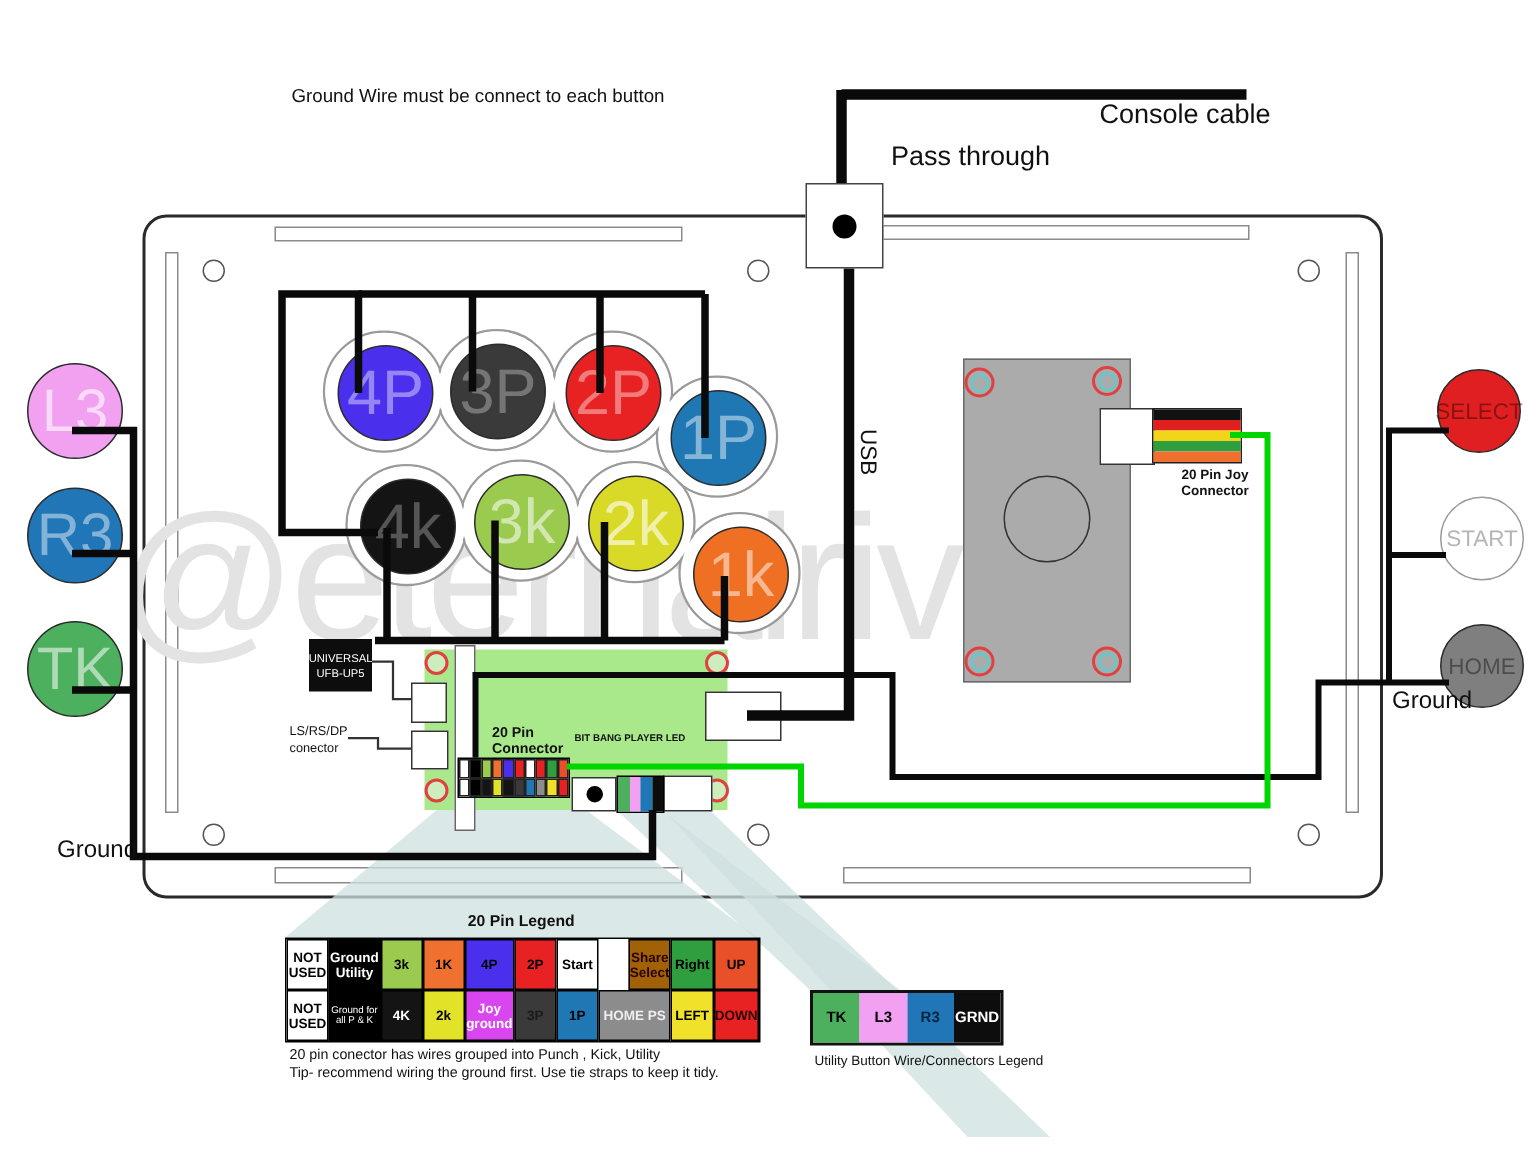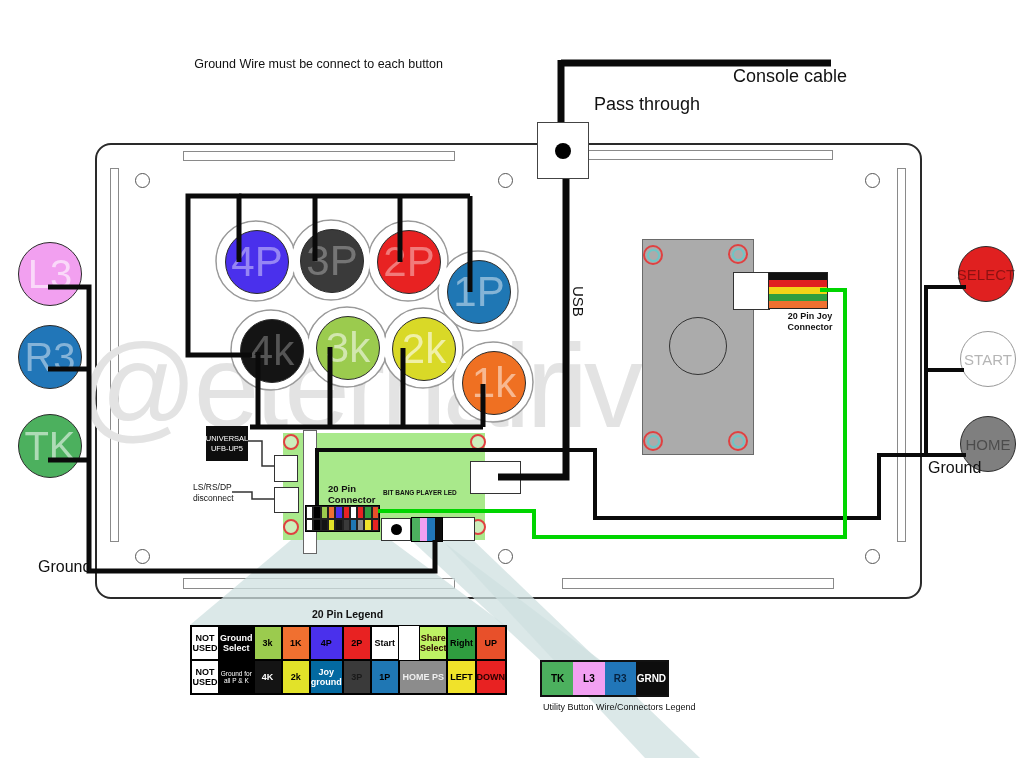--- a/index.html
+++ b/index.html
@@ -123,21 +123,21 @@
 <div class="abs part" id="pcb" style="background: rgb(169, 233, 139);"></div>
 <div class="abs pcb-hole" style="left:283px;top:434px;"></div>
 <div class="abs pcb-hole" style="left:470px;top:434px;"></div>
 <div class="abs pcb-hole" style="left:283px;top:519px;"></div>
 <div class="abs pcb-hole" style="left:470px;top:519px;"></div>
 <div class="abs" id="chip">UNIVERSAL
 UFB-UP5</div>
 <div class="abs wbox" style="left:274px;top:455px;width:22px;height:25px;"></div>
 <div class="abs wbox" style="left:274px;top:487px;width:23px;height:24px;"></div>
 <div class="abs tinytext" id="lslbl">LS/RS/DP
-disconnect</div>
+conector</div>
 <div class="abs tinytext" id="pin20lbl">20 Pin
 Connector</div>
 <div class="abs" id="bitbang">BIT BANG PLAYER LED</div>
 <div class="abs" id="slot"></div>
 <div class="abs" id="pin20">
     <div style="background: rgb(255, 255, 255);"></div>
     <div style="background: rgb(0, 0, 0);"></div>
     <div style="background: rgb(155, 203, 78);"></div>
     <div style="background: rgb(240, 112, 48);"></div>
     <div style="background: rgb(74, 48, 236);"></div>
@@ -281,41 +281,43 @@
 </div>
 <div class="abs ann" id="consolecable">Console cable</div>
 <div class="abs ann" id="passthrough">Pass through</div>
 <div class="abs ann" id="usb">USB</div>
 <div class="abs groundlbl" style="left:38px;top:558px;">Ground</div>
 <div class="abs groundlbl" style="left:928px;top:459px;">Ground</div>
 
 <div class="abs" id="legend20title">20 Pin Legend</div>
 <div class="abs" id="legend20">
     <div class="cell" style="background: rgb(255, 255, 255); color: rgb(0, 0, 0);">NOT USED</div>
-    <div class="cell" style="background: rgb(0, 0, 0); color: rgb(255, 255, 255);">Ground Select</div>
+    <div class="cell" style="background: rgb(0, 0, 0); color: rgb(255, 255, 255);">Ground Utility</div>
     <div class="cell" style="background: rgb(155, 203, 78); color: rgb(0, 0, 0);">3k</div>
     <div class="cell" style="background: rgb(240, 112, 48); color: rgb(0, 0, 0);">1K</div>
     <div class="cell" style="background: rgb(74, 48, 236); color: rgb(0, 0, 0);">4P</div>
     <div class="cell" style="background: rgb(232, 34, 34); color: rgb(0, 0, 0);">2P</div>
     <div class="cell" style="background: rgb(255, 255, 255); color: rgb(0, 0, 0);">Start</div>
-    <div class="cell" style="background: #bef264; color: rgb(42, 0, 0); margin-left: 20px;">Share Select</div>
+    <div class="cell" style="background: #a16207; color: rgb(42, 0, 0); margin-left: 20px;">Share Select</div>
     <div class="cell" style="background: rgb(47, 158, 63); color: rgb(0, 0, 0);">Right</div>
     <div class="cell" style="background: rgb(232, 80, 42); color: rgb(0, 0, 0);">UP</div>
     <div class="cell" style="background: rgb(255, 255, 255); color: rgb(0, 0, 0);">NOT USED</div>
     <div class="cell small" style="background: rgb(0, 0, 0); color: rgb(255, 255, 255);">Ground for all P &amp; K</div>
     <div class="cell" style="background: rgb(20, 20, 20); color: rgb(255, 255, 255);">4K</div>
     <div class="cell" style="background: rgb(226, 226, 41); color: rgb(0, 0, 0);">2k</div>
-    <div class="cell" style="background: #0369a1; color: rgb(255, 255, 255);">Joy ground</div>
+    <div class="cell" style="background: #d946ef; color: rgb(255, 255, 255);">Joy ground</div>
     <div class="cell" style="background: rgb(58, 58, 58); color: rgb(26, 26, 26);">3P</div>
     <div class="cell" style="background: rgb(31, 119, 180); color: rgb(0, 0, 0);">1P</div>
     <div class="cell" style="background: rgb(140, 140, 140); color: rgb(238, 238, 238);">HOME PS</div>
     <div class="cell" style="background: rgb(240, 226, 42); color: rgb(0, 0, 0);">LEFT</div>
     <div class="cell" style="background: rgb(232, 34, 34); color: rgb(42, 0, 0);">DOWN</div>
   </div>
 <div class="abs" id="notes">
+    <div>20 pin conector has wires grouped into Punch , Kick, Utility</div>
+    <div>Tip- recommend wiring the ground first.  Use tie straps to keep it tidy.</div>
   </div>
 <div class="abs" id="utillegend">
     <div class="cell" style="background: rgb(76, 176, 94); color: rgb(0, 0, 0);">TK</div>
     <div class="cell" style="background: rgb(242, 160, 242); color: rgb(0, 0, 0);">L3</div>
     <div class="cell" style="background: rgb(33, 118, 184); color: rgb(6, 35, 64);">R3</div>
     <div class="cell" style="background: rgb(13, 13, 13); color: rgb(255, 255, 255);">GRND</div>
   </div>
 <div class="abs" id="utiltitle">Utility Button Wire/Connectors Legend</div>
 
 </body></html>

